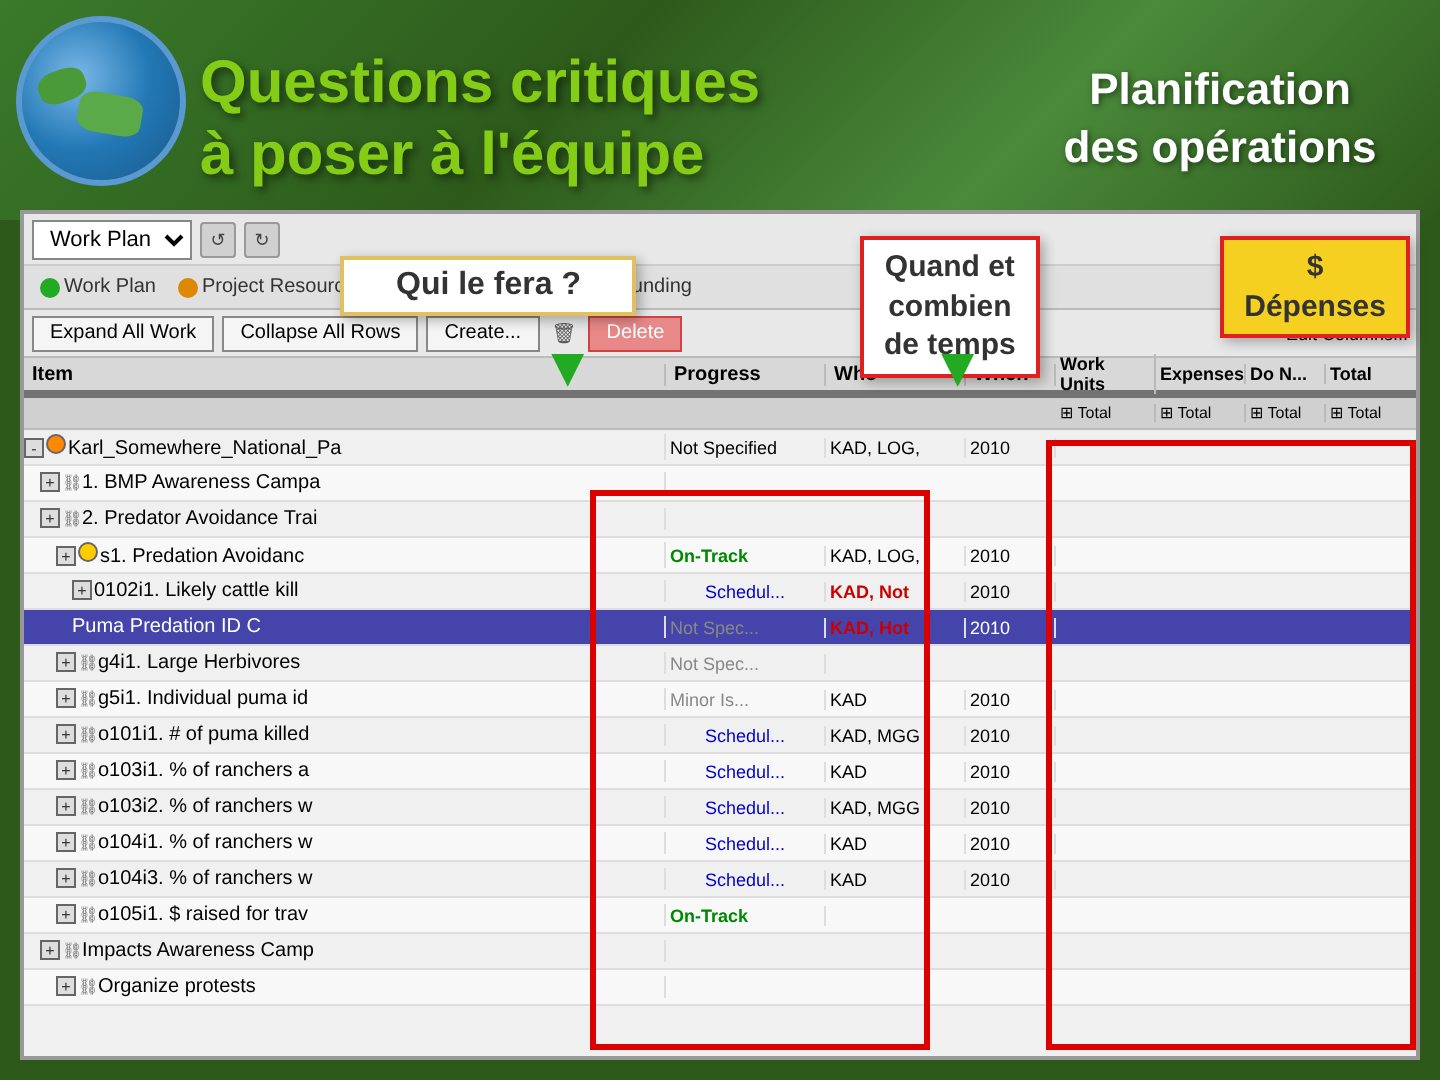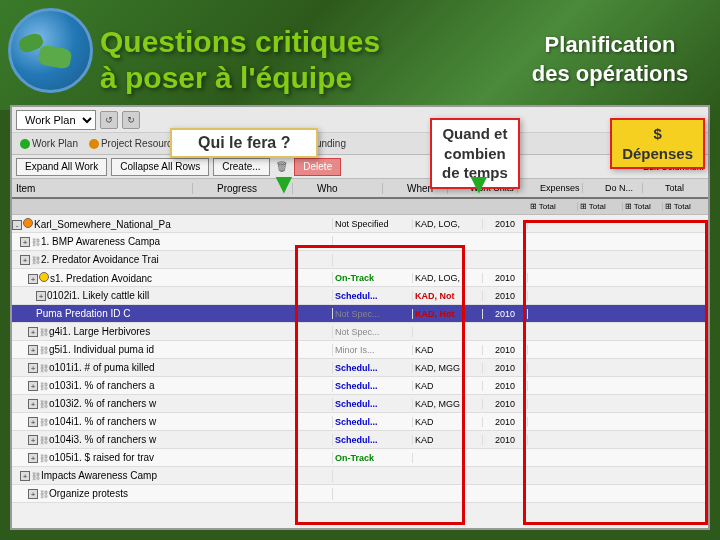--- a/index.html
+++ b/index.html
@@ -246,26 +246,25 @@
     .btn-red {
       background: #e88888;
       border: 1px solid #cc4444;
       color: white;
     }
 
     
     .col-headers {
       display: flex;
       background: #d8d8d8;
-      border-bottom: 2px solid #737373;
+      border-bottom: 4px solid #737373;
       font-size: 10px;
-      font-weight: normal;
+      font-weight: bold;
       height: 20px;
       align-items: center;
-      gap: 20px;
     }
 
     .col-item { flex: 3; padding: 0 4px; border-right: 1px solid #bbb; }
     .col-progress { width: 80px; padding: 0 4px; border-right: 1px solid #bbb; }
     .col-who { width: 70px; padding: 0 4px; border-right: 1px solid #bbb; }
     .col-when { width: 45px; padding: 0 4px; border-right: 1px solid #bbb; }
     .col-wu { width: 50px; padding: 0 2px; border-right: 1px solid #bbb; font-size: 9px; }
     .col-exp { width: 45px; padding: 0 2px; border-right: 1px solid #bbb; font-size: 9px; }
     .col-do { width: 40px; padding: 0 2px; border-right: 1px solid #bbb; font-size: 9px; }
     .col-total { width: 45px; padding: 0 2px; font-size: 9px; }
@@ -322,30 +321,29 @@
       font-size: 9px;
       overflow: hidden;
       white-space: nowrap;
     }
 
     .cell-when {
       width: 45px;
       padding: 0 2px;
       border-right: 1px solid #ddd;
       font-size: 9px;
-      text-align: center;
     }
 
     .cell-wu { width: 50px; padding: 0 2px; border-right: 1px solid #ddd; background: #e8ffe8; }
     .cell-exp { width: 45px; padding: 0 2px; border-right: 1px solid #ddd; background: #e8ffe8; }
     .cell-do { width: 40px; padding: 0 2px; border-right: 1px solid #ddd; background: #e8ffe8; }
     .cell-total { width: 45px; padding: 0 2px; background: #e8ffe8; }
 
     .status-on { color: #008800; font-weight: bold; }
-    .status-sched { color: #0000cc; font-weight: bold; }
+    .status-sched { color: #0000cc; font-weight: normal; text-align: center; }
     .status-not { color: #888888; }
     .status-minor { color: #888888; }
 
     .row-icon {
       display: inline-block;
       width: 10px; height: 10px;
       background: #888;
       border: 1px solid #666;
       font-size: 8px;
       line-height: 10px;

